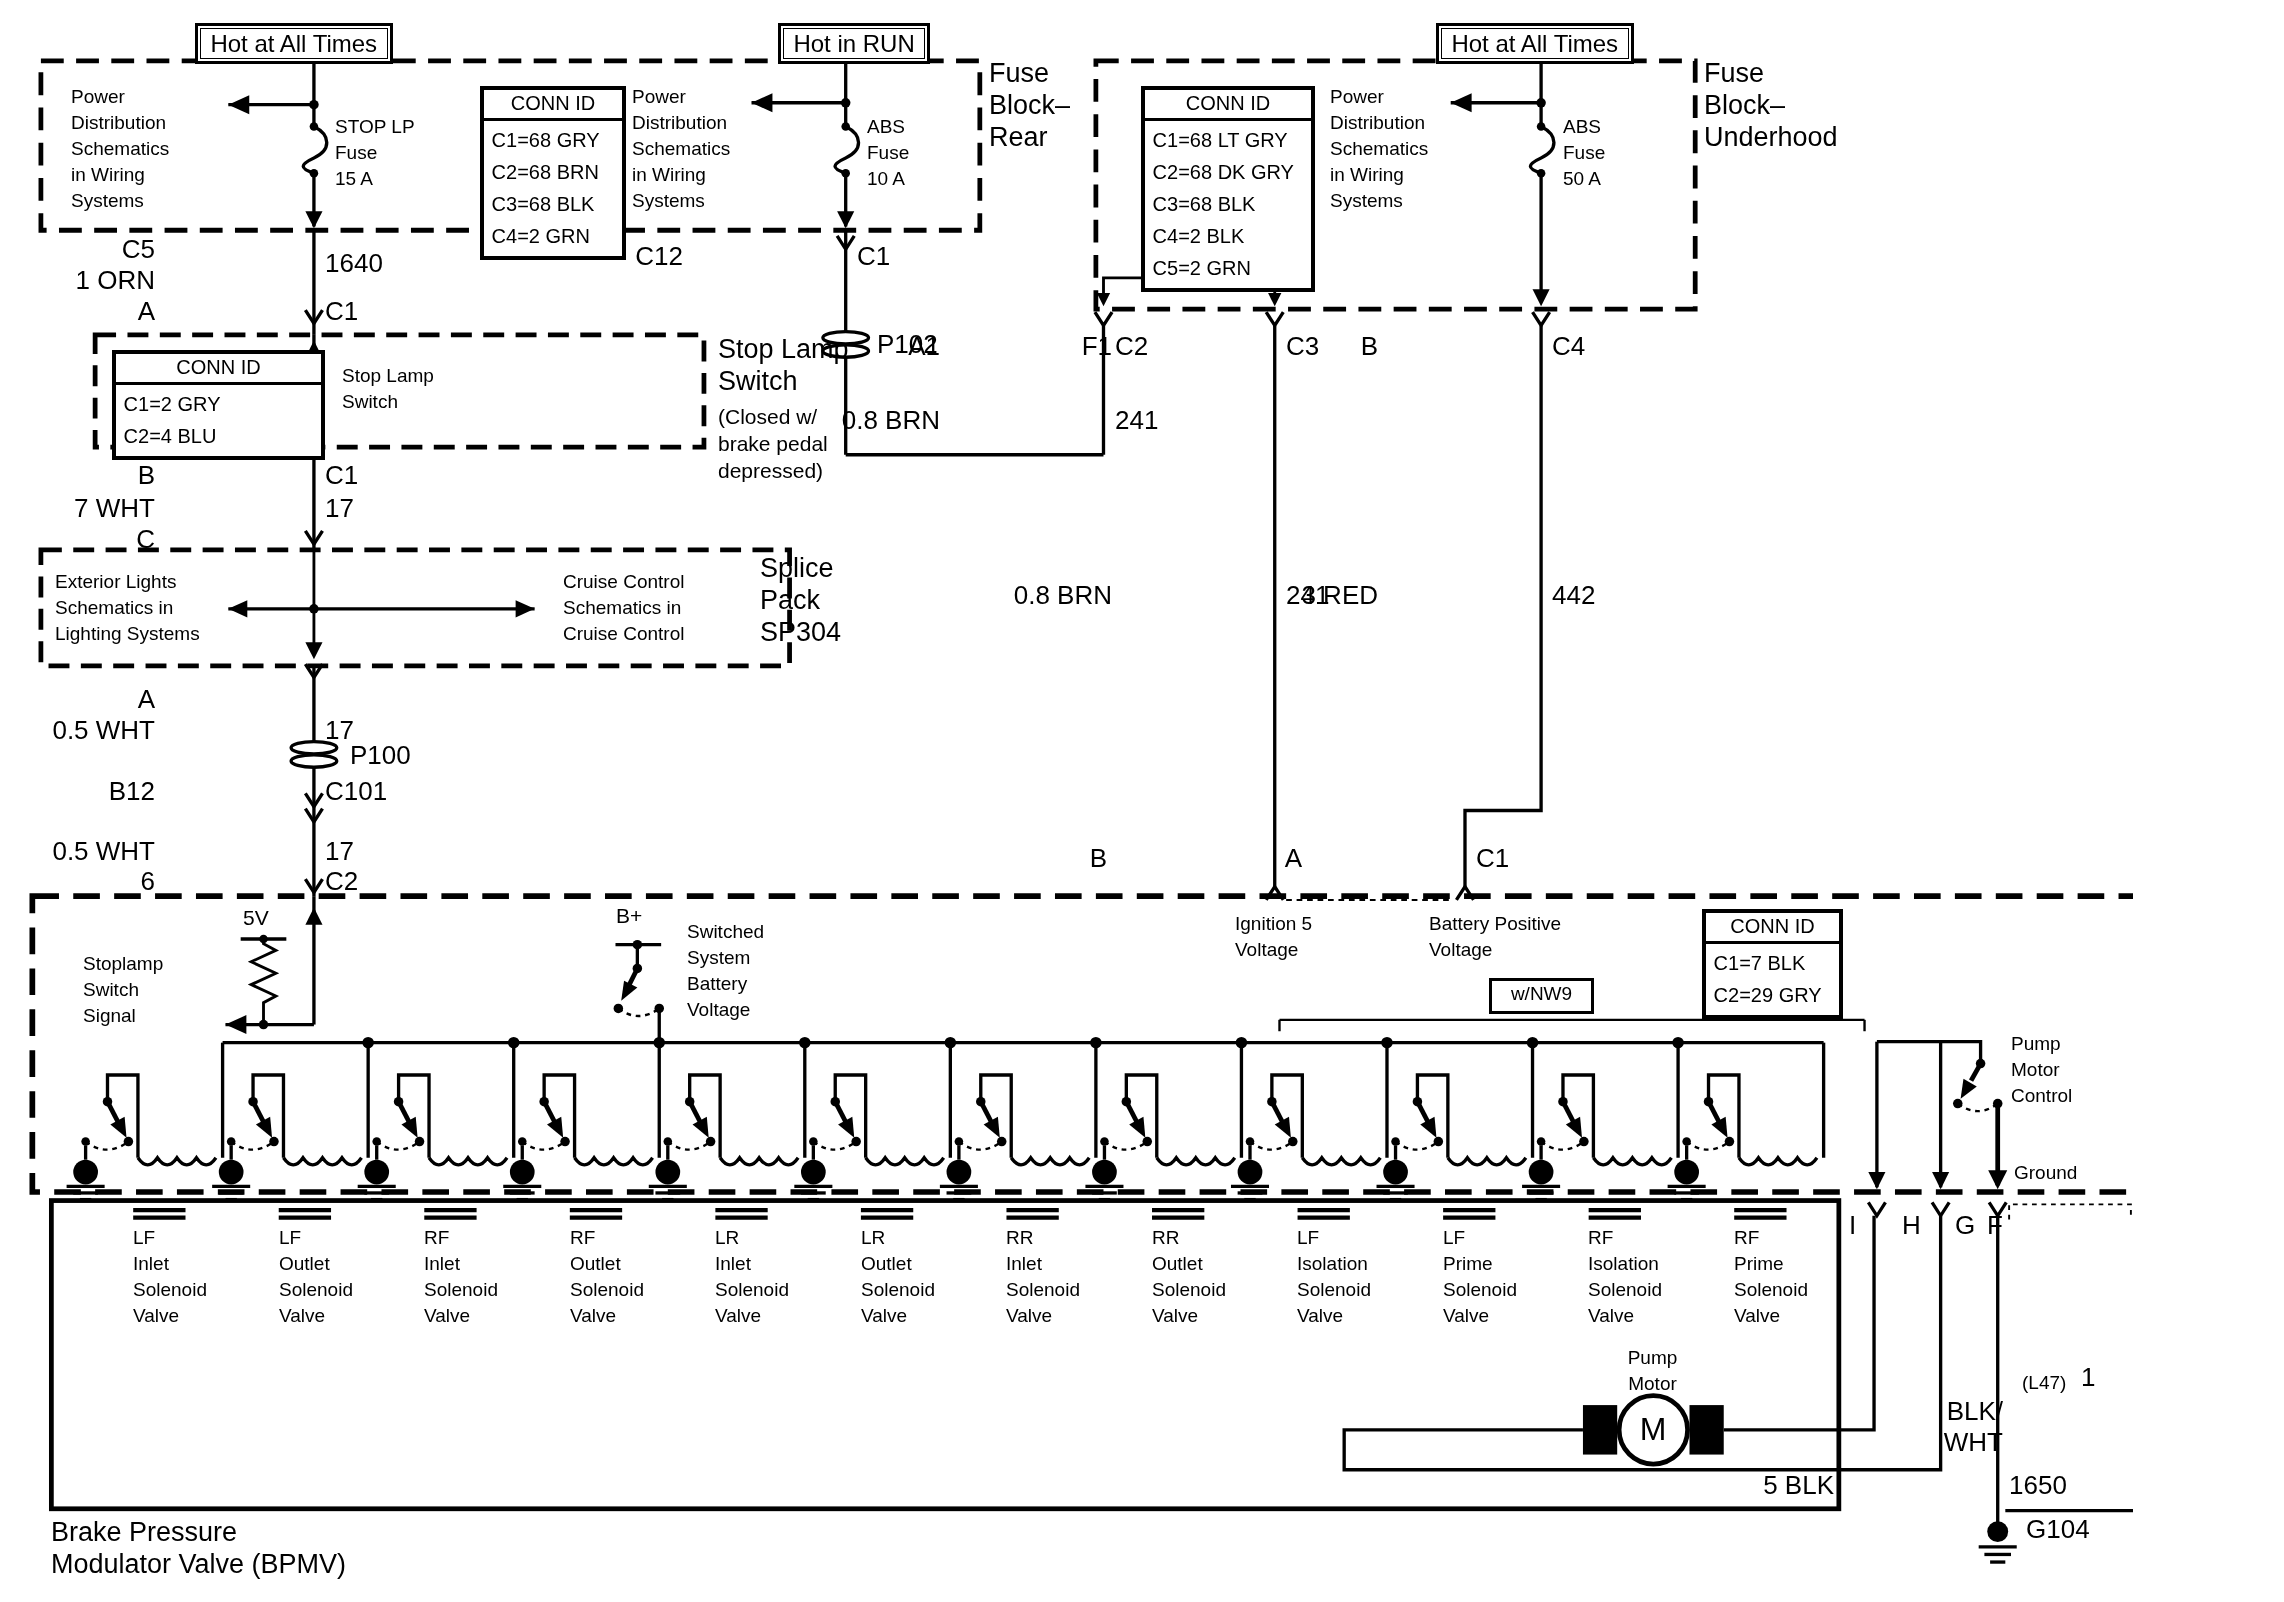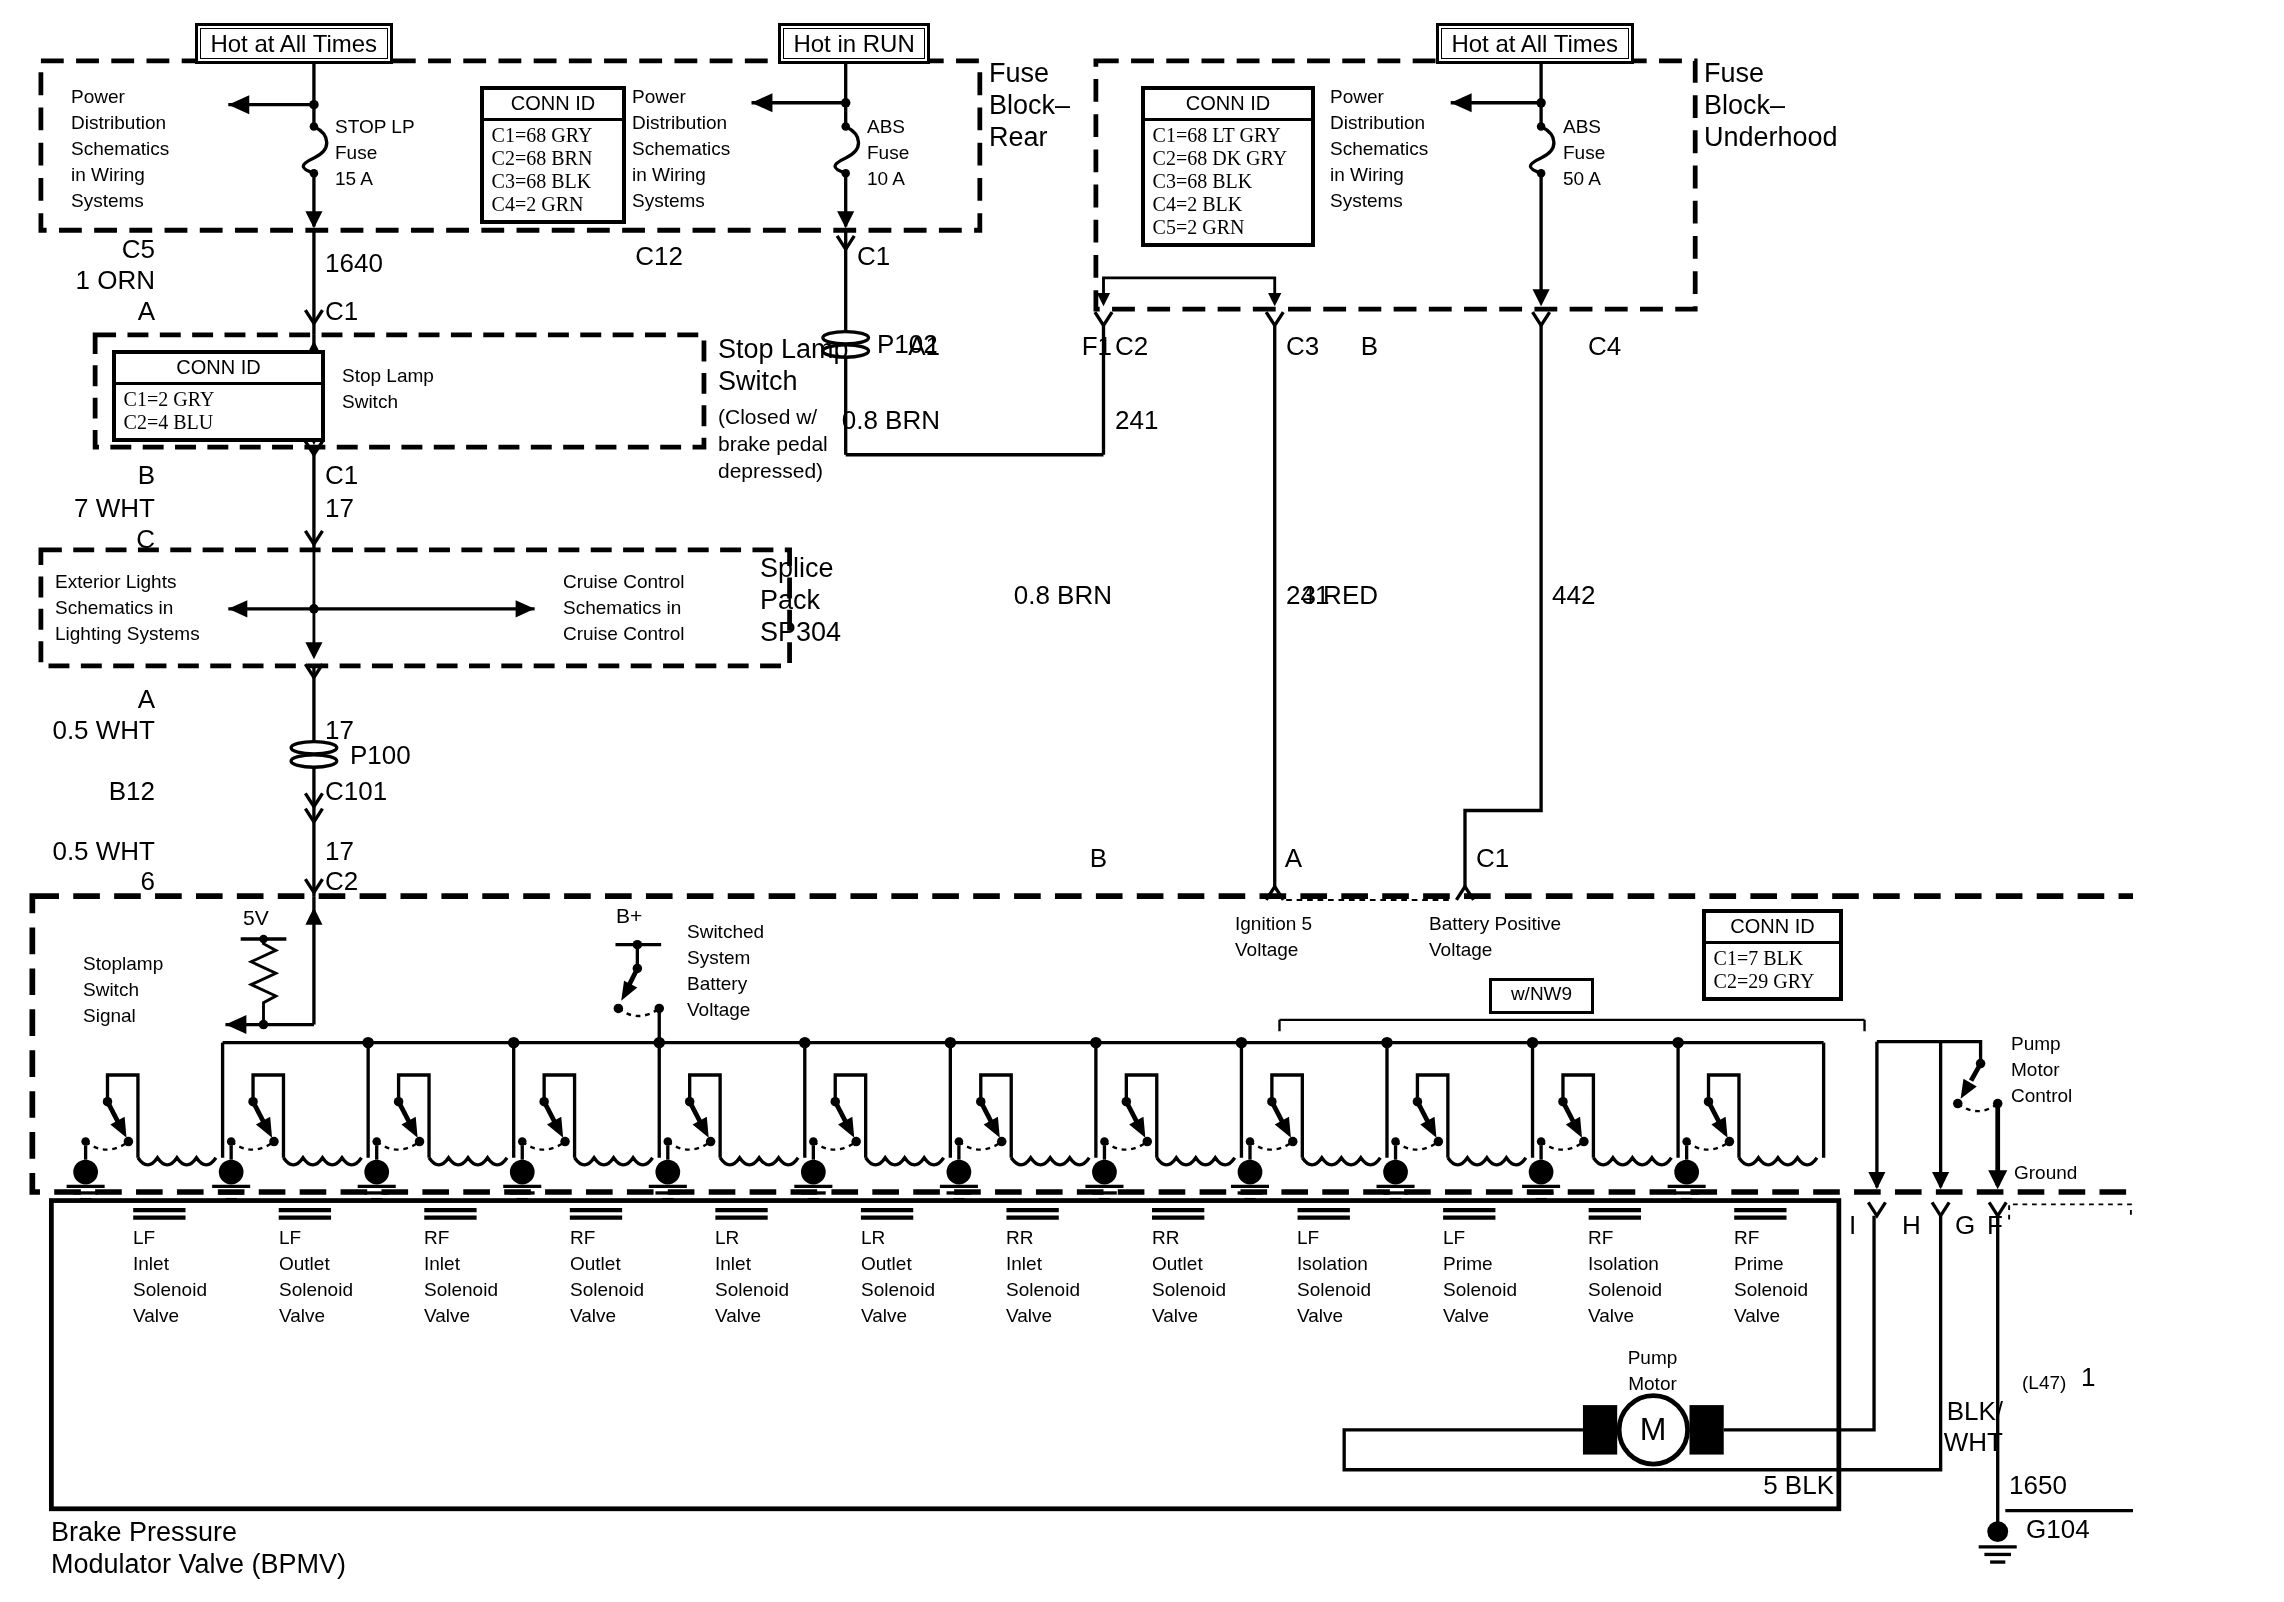--- a/index.html
+++ b/index.html
@@ -9,21 +9,21 @@
   .s20{font-size:19px;line-height:26px}
   .s22{font-size:21px;line-height:27px}
   .s27{font-size:26px;line-height:31px}
   .s28{font-size:27px;line-height:32px}
   .ra{text-align:right}
   .ctr{text-align:center}
   .hot{position:absolute;border:3.8px solid #000;background:#fff;padding:1.9px}
   .hoti{border:1.9px solid #000;padding:1px 9.5px;font-size:24px;line-height:27px;font-family:"Liberation Sans",sans-serif;white-space:nowrap}
   .connbox{position:absolute;border:4.8px solid #000;background:#fff}
   .connhdr{border-bottom:3.8px solid #000;text-align:center;font-size:20px;line-height:27.6px;font-family:"Liberation Sans",sans-serif}
-  .connitems{padding:3.8px 7.6px;font-size:20px;line-height:23px;font-family:Liberation Serif, serif;white-space:pre-line}
+  .connitems{padding:3.8px 7.6px;font-size:20px;line-height:32px;font-family:Liberation Sans, sans-serif;white-space:pre-line}
   .nw9box{position:absolute;border:3.8px solid #000;background:#fff;text-align:center}
   .navbtn{position:absolute;width:63px;height:57px;border:5.7px solid #000;background:#fff}
   .navbtn span{position:absolute;font-family:"Liberation Sans",sans-serif;font-size:19px;font-weight:bold}
   .arr-shaft{position:absolute;left:9.5px;top:23px;width:23px;height:11.4px;background:#000}
   .arr-head{position:absolute;left:30px;top:13.3px;width:0;height:0;border-left:21px solid #000;border-top:15px solid transparent;border-bottom:15px solid transparent}
 </style>
 </head>
 <body>
 
 <div id="canvas">
@@ -372,21 +372,21 @@
 <div class="lb s27" style="left:857px;top:241px">C1</div>
 <div class="lb s27" style="left:877px;top:329px">P102</div>
 <div class="lb s27 ra" style="right:1193px;top:331px">A1</div>
 <div class="lb s27" style="left:1115px;top:331px">C2</div>
 <div class="lb s27 ra" style="right:1193px;top:405px">0.8 BRN</div>
 <div class="lb s27" style="left:1115px;top:405px">241</div>
 
 <div class="lb s27 ra" style="right:1021px;top:331px">F1</div>
 <div class="lb s27" style="left:1286px;top:331px">C3</div>
 <div class="lb s27 ra" style="right:755px;top:331px">B</div>
-<div class="lb s27" style="left:1588px;top:331px">C4</div>
+<div class="lb s27" style="left:1552px;top:331px">C4</div>
 <div class="lb s27 ra" style="right:1021px;top:580px">0.8 BRN</div>
 <div class="lb s27" style="left:1286px;top:580px">241</div>
 <div class="lb s27 ra" style="right:755px;top:580px">3 RED</div>
 <div class="lb s27" style="left:1552px;top:580px">442</div>
 
 <div class="lb s27 ra" style="right:1026px;top:843px">B</div>
 <div class="lb s27 ra" style="right:831px;top:843px">A</div>
 <div class="lb s27" style="left:1476px;top:843px">C1</div>
 
 <div class="lb s22" style="left:243px;top:904px">5V</div>

